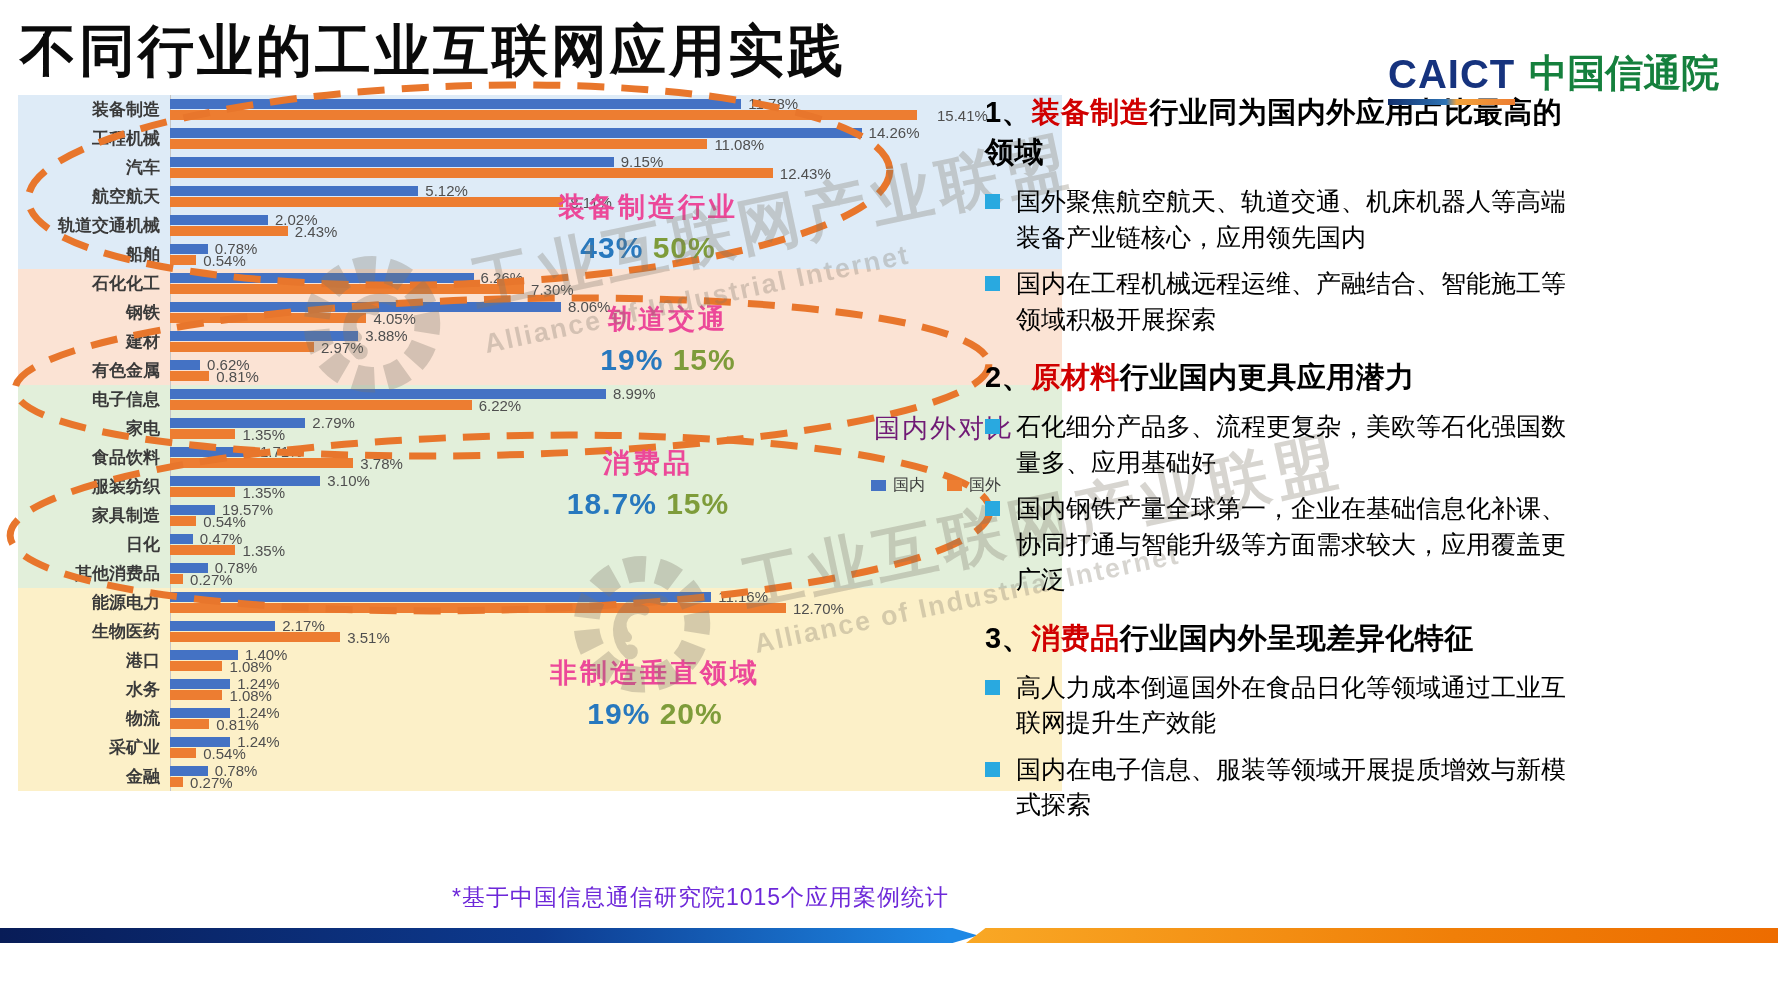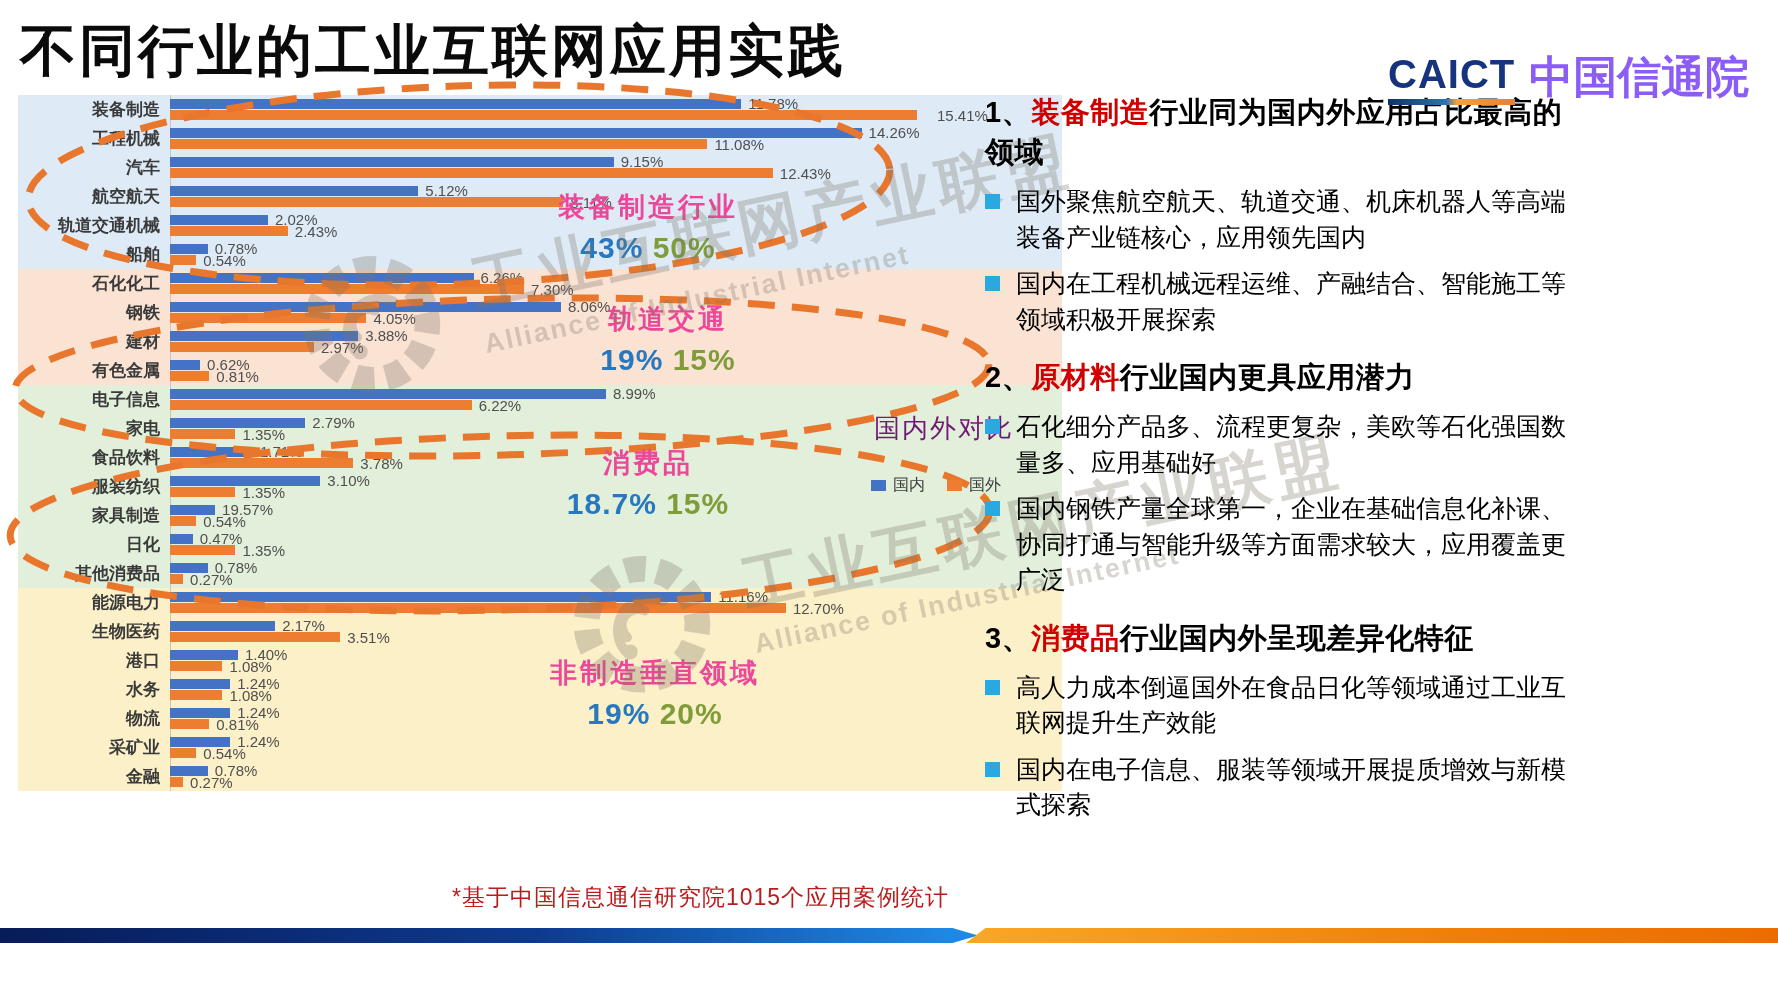--- a/index.html
+++ b/index.html
@@ -8,21 +8,21 @@
 
   .title{position:absolute;left:20px;top:14px;font-size:56px;font-weight:900;color:#0a0a0a;
          letter-spacing:3px;white-space:nowrap}
 
   
   .logo{position:absolute;left:1388px;top:54px;display:flex;align-items:flex-start;gap:14px;z-index:4}
   .logo .caict-wrap{display:flex;flex-direction:column;gap:5px}
   .logo .caict{font-size:40px;font-weight:900;color:#16337e;line-height:1;letter-spacing:1px}
   .logo .ul{height:6px;width:100%;
      background:linear-gradient(90deg,#12306e 0%,#2e74b5 46%,#f2a33c 54%,#ed7d31 100%)}
-  .logo .cn{font-size:44px;font-weight:900;color:#8b5cf6;line-height:1.05;white-space:nowrap}
+  .logo .cn{font-size:38px;font-weight:900;color:#15803d;line-height:1.05;white-space:nowrap}
 
   
   .chart{position:absolute;left:18px;top:95px;width:1044px;height:696px;z-index:1}
   .band{position:absolute;left:0;width:100%}
   .axis{position:absolute;left:152px;top:0;width:1px;height:696px;background:#c6c6c6}
   .cat{position:absolute;left:0;width:142px;height:29px;line-height:29px;text-align:right;
        font-size:17px;font-weight:700;color:#3a3a3a;white-space:nowrap}
   .bar{position:absolute;left:152px;height:10px}
   .b-dom{background:#4472C4}
   .b-for{background:#ED7D31}
@@ -55,21 +55,21 @@
 
   
   .rp{position:absolute;left:985px;top:92px;width:588px;z-index:3}
   .sec{margin-bottom:20px}
   .sec h2{margin:0 0 12px;font-size:29px;font-weight:800;color:#000;line-height:1.38;letter-spacing:.5px}
   .hl{color:#d00000}
   .bul{display:flex;gap:16px;margin-bottom:11px}
   .bul .sq{flex:none;width:15px;height:15px;background:#29a9e0;margin-top:10px}
   .bul .tx{font-family:"Liberation Serif",serif;font-size:25px;line-height:1.42;color:#000}
 
-  .foot{position:absolute;left:452px;top:882px;font-size:23px;color:#b91c1c;z-index:3;letter-spacing:1px}
+  .foot{position:absolute;left:452px;top:882px;font-size:23px;color:#6d28d9;z-index:3;letter-spacing:1px}
 
   .bbar-l{position:absolute;left:0;top:928px;width:978px;height:15px;z-index:4;
      background:linear-gradient(90deg,#081c57 0%,#0d3a8f 55%,#1e88e5 97%);
      clip-path:polygon(0 0,97.4% 0,100% 50%,97.4% 100%,0 100%)}
   .bbar-r{position:absolute;left:966px;top:928px;width:812px;height:15px;z-index:4;
      background:linear-gradient(90deg,#f9a825 0%,#f07f08 60%,#ed6c00 100%);
      clip-path:polygon(2.4% 0,100% 0,100% 100%,0 100%)}
 </style>
 </head>
 <body>

